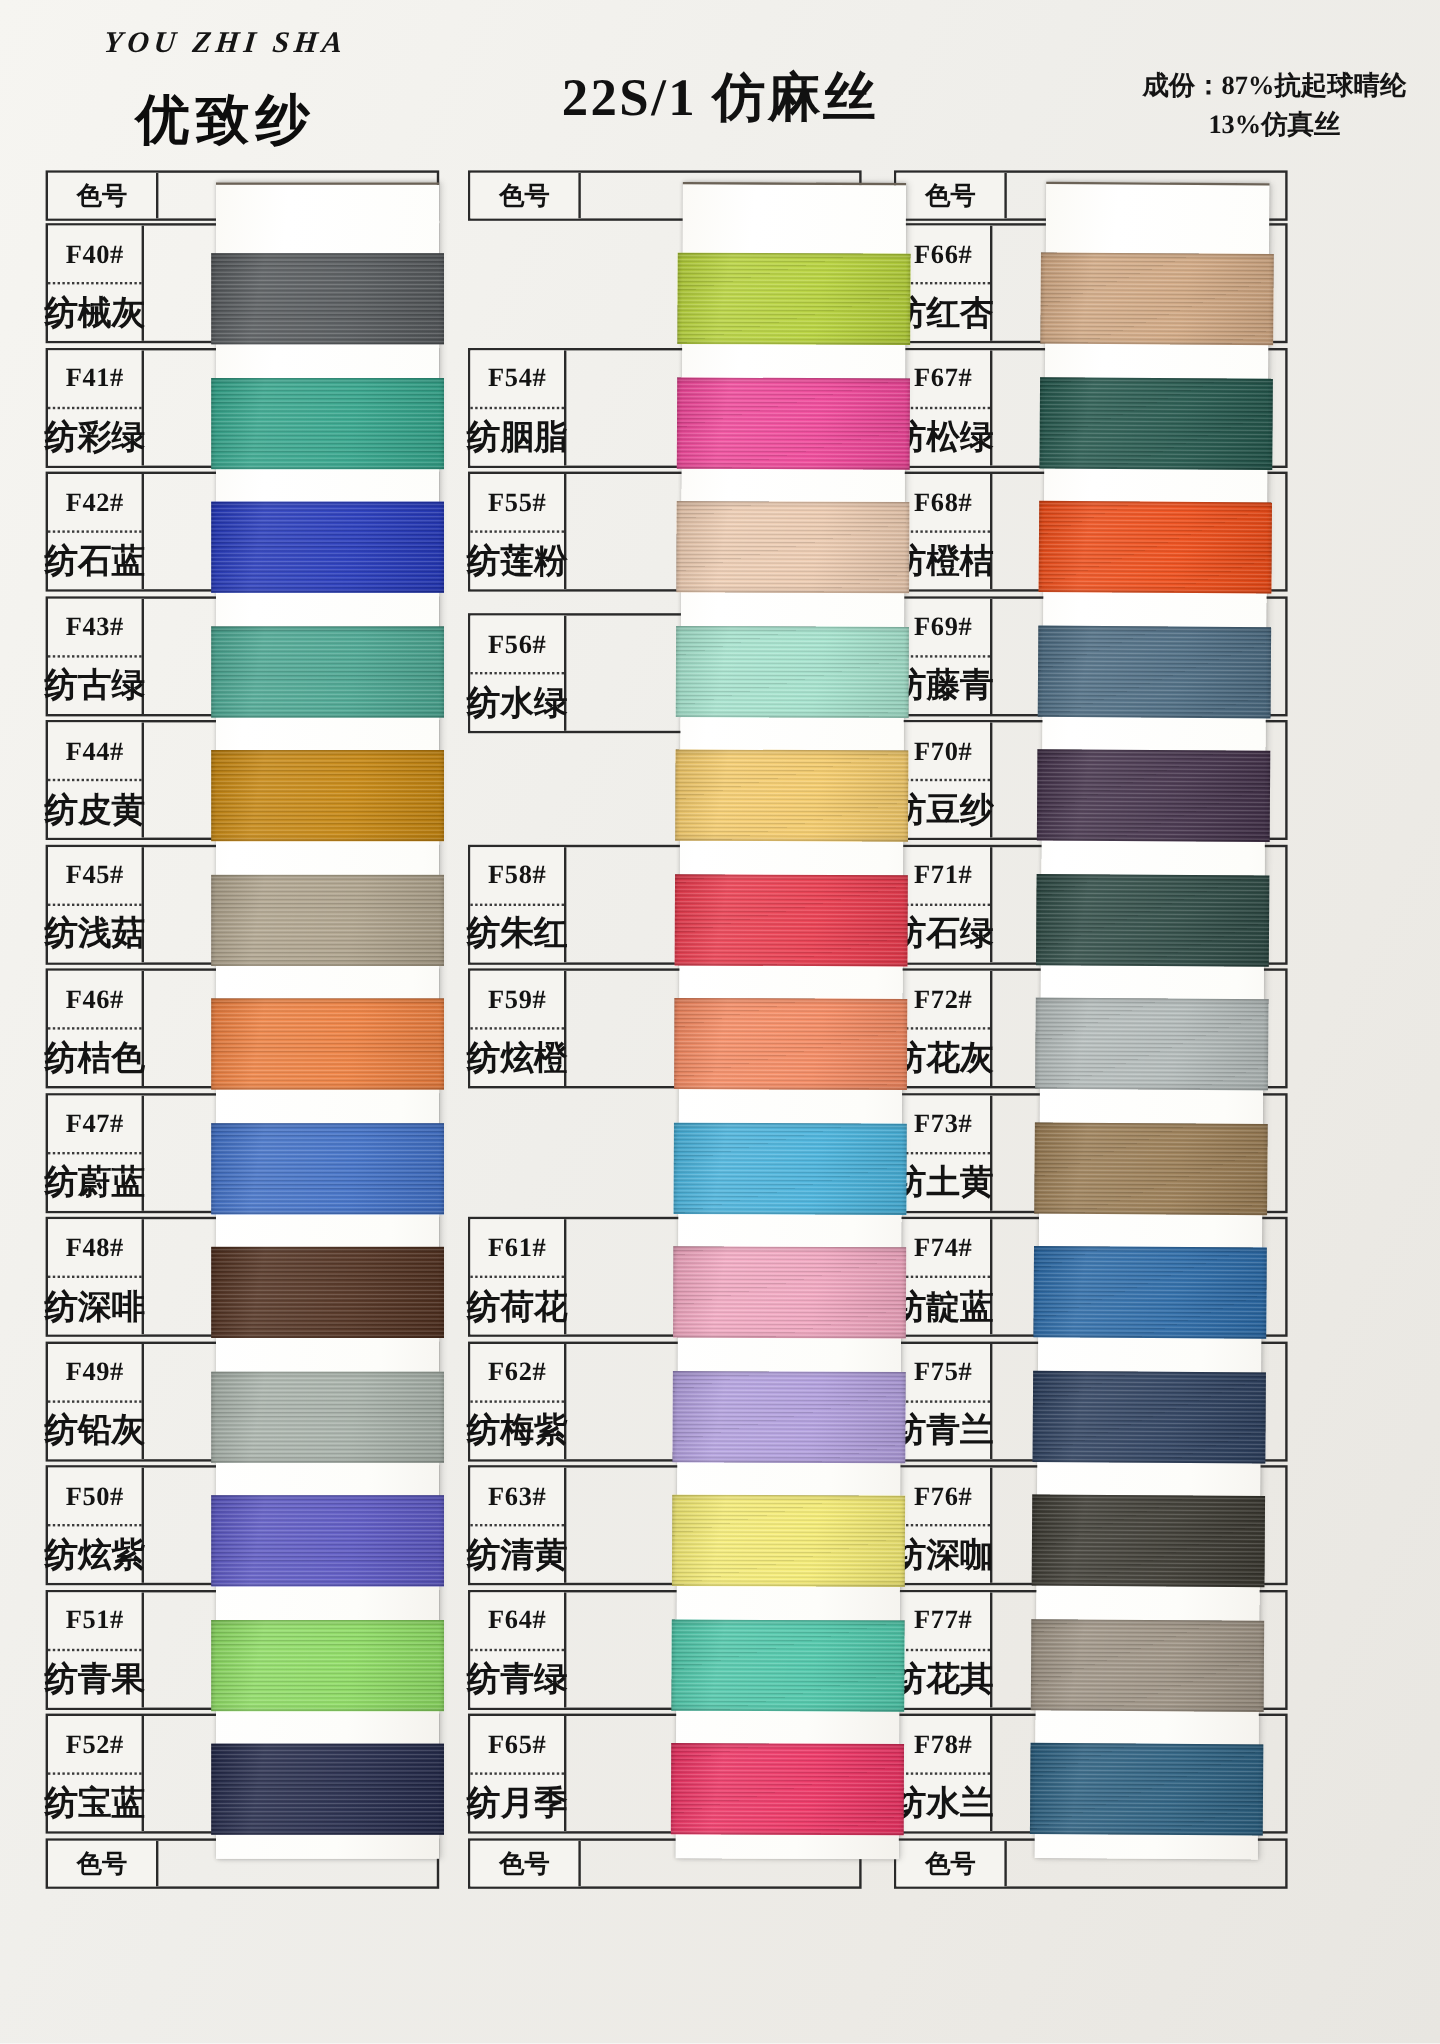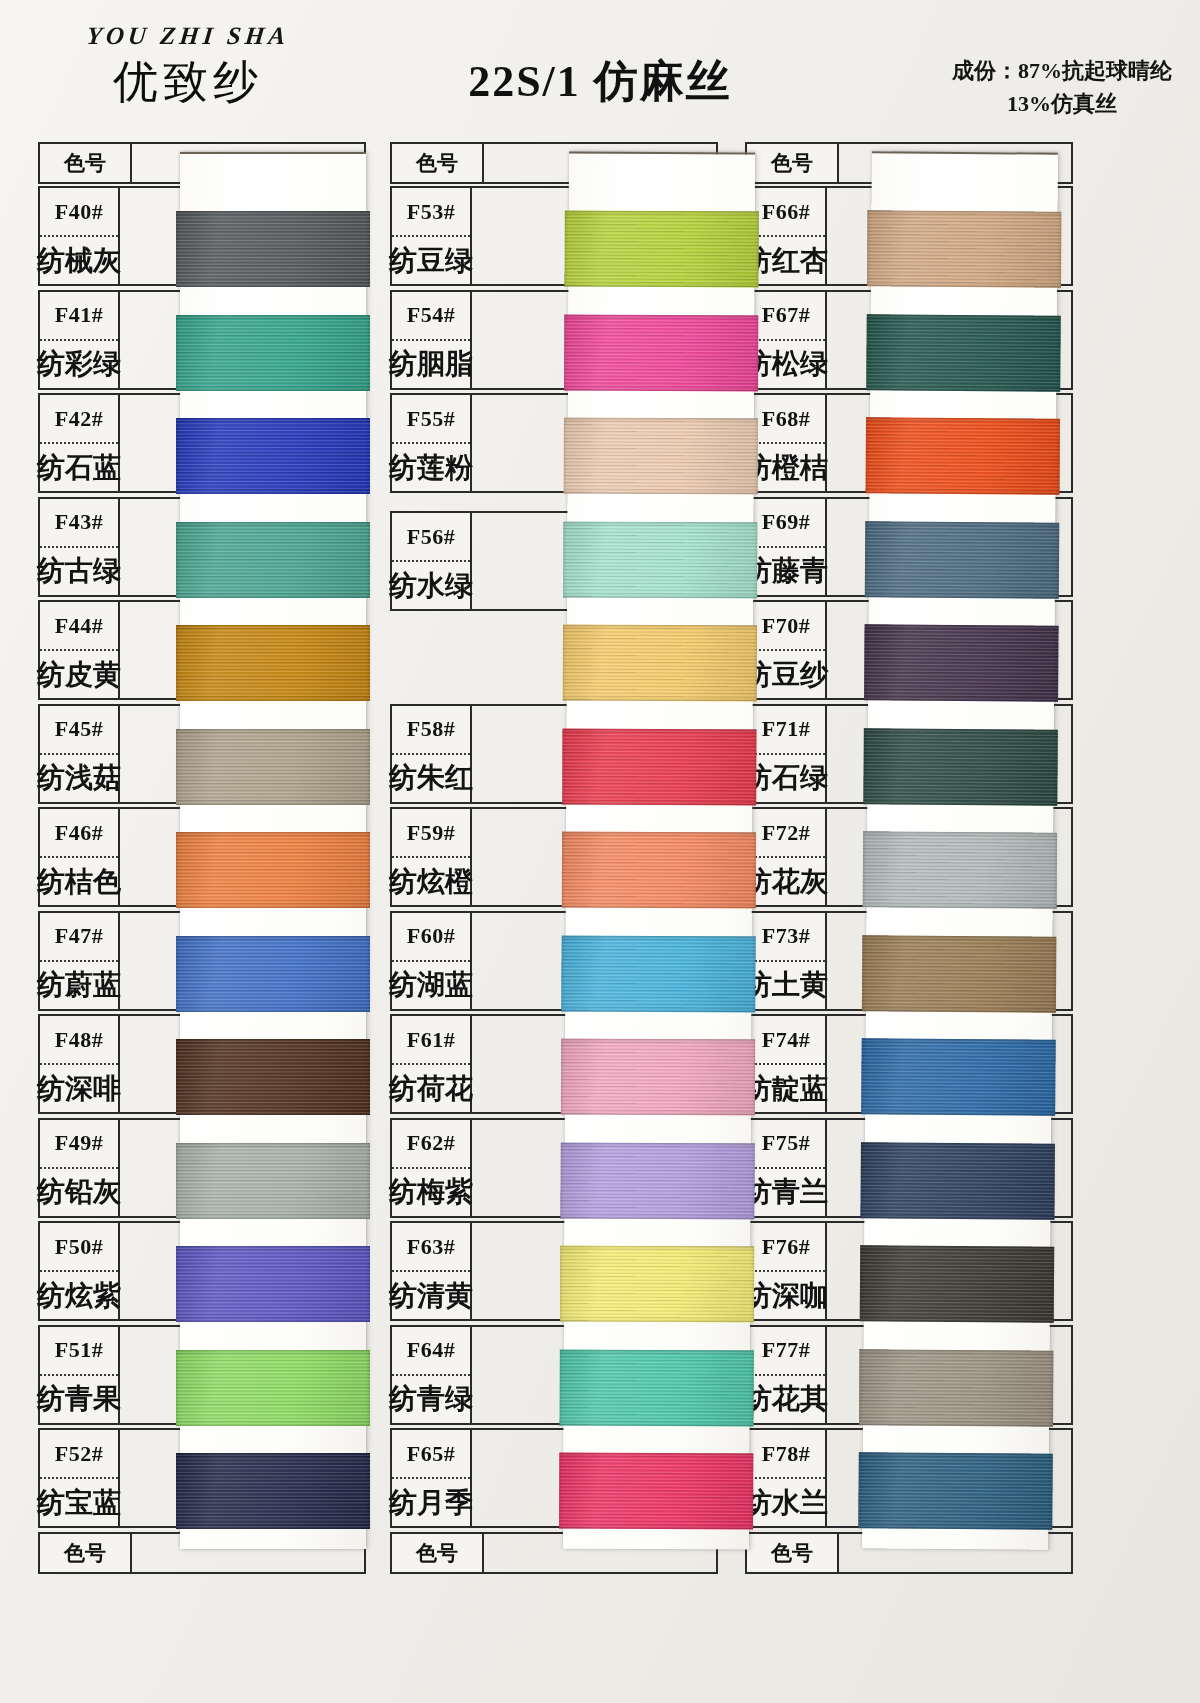--- a/index.html
+++ b/index.html
@@ -35,23 +35,23 @@
   .brand-latin {
     font-family: "Liberation Serif", "DejaVu Serif", serif;
     font-style: italic;
     font-weight: bold;
     font-size: 25px;
     letter-spacing: 4px;
     color: #151515;
     transform: skewX(-6deg);
   }
   .brand-cn {
-    margin-top: 2px;
+    margin-top: 20px;
     font-family: "DejaVu Sans", sans-serif;
-    font-weight: normal;
+    font-weight: bold;
     font-size: 45px;
     letter-spacing: 5px;
     color: #0d0d0d;
   }
   .title {
     position: absolute;
     left: 390px; top: 52px;
     width: 420px;
     text-align: center;
     font-family: "Liberation Serif", "DejaVu Serif", serif;
@@ -333,26 +333,20 @@
         <div class="yarn-band" title="F60# 纺湖蓝" style="top: 781.5px; background: rgb(72, 180, 222);"></div>
         <div class="yarn-band" title="F61# 纺荷花" style="top: 885px; background: rgb(244, 168, 194);"></div>
         <div class="yarn-band" title="F62# 纺梅紫" style="top: 988.5px; background: rgb(179, 160, 224);"></div>
         <div class="yarn-band" title="F63# 纺清黄" style="top: 1092px; background: rgb(247, 238, 117);"></div>
         <div class="yarn-band" title="F64# 纺青绿" style="top: 1195.5px; background: rgb(78, 201, 171);"></div>
         <div class="yarn-band" title="F65# 纺月季" style="top: 1299px; background: rgb(239, 50, 99);"></div>
       </div>
       <div class="hdr-box" style="top: 0px;">
         <div class="cell-text">色号</div>
       </div>
-      <div class="label-box" style="top: 44px;">
-        <div class="cell-text">
-          <div class="cell-code">F53#</div>
-          <div class="cell-name">纺豆绿</div>
-        </div>
-      </div>
       <div class="label-box" style="top: 147.5px;">
         <div class="cell-text">
           <div class="cell-code">F54#</div>
           <div class="cell-name">纺胭脂</div>
         </div>
       </div>
       <div class="label-box" style="top: 251px;">
         <div class="cell-text">
           <div class="cell-code">F55#</div>
           <div class="cell-name">纺莲粉</div>
@@ -367,26 +361,20 @@
       <div class="label-box" style="top: 561.5px;">
         <div class="cell-text">
           <div class="cell-code">F58#</div>
           <div class="cell-name">纺朱红</div>
         </div>
       </div>
       <div class="label-box" style="top: 665px;">
         <div class="cell-text">
           <div class="cell-code">F59#</div>
           <div class="cell-name">纺炫橙</div>
-        </div>
-      </div>
-      <div class="label-box" style="top: 768.5px;">
-        <div class="cell-text">
-          <div class="cell-code">F60#</div>
-          <div class="cell-name">纺湖蓝</div>
         </div>
       </div>
       <div class="label-box" style="top: 872px;">
         <div class="cell-text">
           <div class="cell-code">F61#</div>
           <div class="cell-name">纺荷花</div>
         </div>
       </div>
       <div class="label-box" style="top: 975.5px;">
         <div class="cell-text">

